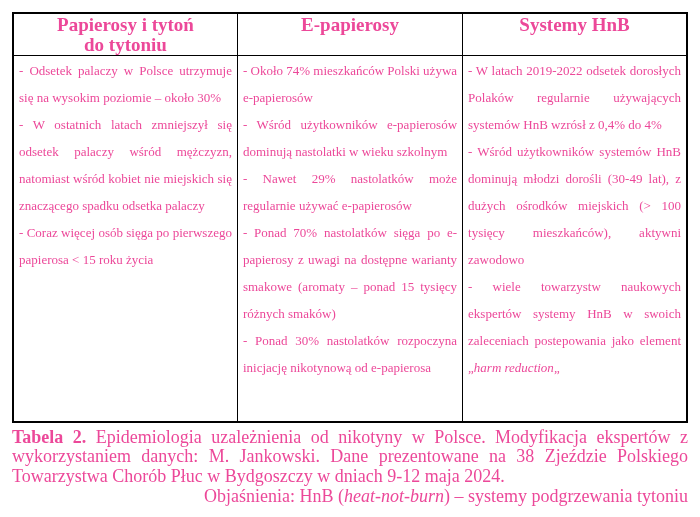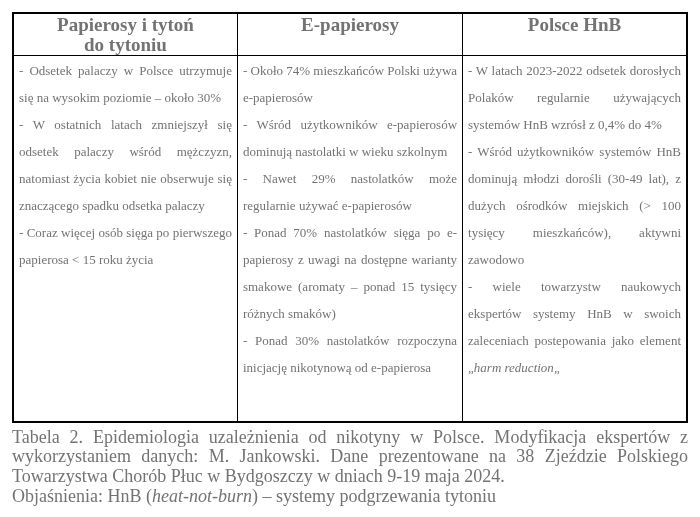--- a/index.html
+++ b/index.html
@@ -2,21 +2,21 @@
 <html><head>
 <meta charset="utf-8">
 <style>
   * { box-sizing: border-box; }
   html, body { margin: 0; padding: 0; background: #ffffff; }
   .page {
     position: relative;
     width: 700px;
     height: 517px;
     background: #ffffff;
-    color: #737373;
+    color: #ec4899;
     font-family: "Liberation Serif", serif;
     padding: 12px 12px 0 12px;
     overflow: hidden;
   }
   .tbl {
     border-collapse: collapse;
     width: 676px;
     table-layout: fixed;
     border: 2px solid #000000;
   }
@@ -40,22 +40,22 @@
     overflow: hidden;
   }
   p.bullet { margin: 0; }
   .caption {
     width: 676px;
     margin: 5px 0 0 0;
     font-size: 18px;
     line-height: 19.8px;
     text-align: justify;
   }
-  .footnote { margin: 0; text-align: left; }
-  .b { font-weight: normal; }
+  .footnote { margin: 0; text-align: right; }
+  .b { font-weight: bold; }
   .i { font-style: italic; }
 </style>
 </head>
 <body>
 
 <div class="page">
 
   <table class="tbl">
     <colgroup>
       <col style="width:33.3%">
@@ -65,43 +65,43 @@
     <thead>
       <tr>
         <th>
             <div>Papierosy i tytoń</div>
             <div>do tytoniu</div>
           </th>
         <th>
             <div>E-papierosy</div>
           </th>
         <th>
-            <div>Polsce HnB</div>
+            <div>Systemy HnB</div>
           </th>
       </tr>
     </thead>
     <tbody>
       <tr>
         <td>
             <p class="bullet">- Odsetek palaczy w Polsce utrzymuje się na wysokim poziomie – około 30%</p>
-            <p class="bullet">- W ostatnich latach zmniejszył się odsetek palaczy wśród mężczyzn, natomiast życia kobiet nie obserwuje się znaczącego spadku odsetka palaczy</p>
+            <p class="bullet">- W ostatnich latach zmniejszył się odsetek palaczy wśród mężczyzn, natomiast wśród kobiet nie miejskich się znaczącego spadku odsetka palaczy</p>
             <p class="bullet">- Coraz więcej osób sięga po pierwszego papierosa &lt; 15 roku życia</p>
           </td>
         <td>
             <p class="bullet">- Około 74% mieszkańców Polski używa e-papierosów</p>
             <p class="bullet">- Wśród użytkowników e-papierosów dominują nastolatki w wieku szkolnym</p>
             <p class="bullet">- Nawet 29% nastolatków może regularnie używać e-papierosów</p>
             <p class="bullet">- Ponad 70% nastolatków sięga po e-papierosy z uwagi na dostępne warianty smakowe (aromaty – ponad 15 tysięcy różnych smaków)</p>
             <p class="bullet">- Ponad 30% nastolatków rozpoczyna inicjację nikotynową od e-papierosa</p>
           </td>
         <td>
-            <p class="bullet">- W latach 2023-2022 odsetek dorosłych Polaków regularnie używających systemów HnB wzrósł z 0,4% do 4%</p>
+            <p class="bullet">- W latach 2019-2022 odsetek dorosłych Polaków regularnie używających systemów HnB wzrósł z 0,4% do 4%</p>
             <p class="bullet">- Wśród użytkowników systemów HnB dominują młodzi dorośli (30-49 lat), z dużych ośrodków miejskich (&gt; 100 tysięcy mieszkańców), aktywni zawodowo</p>
             <p class="bullet"><span>- wiele towarzystw naukowych ekspertów systemy HnB w swoich zaleceniach postepowania jako element „</span><span class="i">harm reduction</span><span>„</span></p>
           </td>
       </tr>
     </tbody>
   </table>
 
-  <p class="caption"><span class="b">Tabela 2.</span><span> Epidemiologia uzależnienia od nikotyny w Polsce. Modyfikacja ekspertów z wykorzystaniem danych: M. Jankowski. Dane prezentowane na 38 Zjeździe Polskiego Towarzystwa Chorób Płuc w Bydgoszczy w dniach 9-19 maja 2024.</span></p>
+  <p class="caption"><span class="b">Tabela 2.</span><span> Epidemiologia uzależnienia od nikotyny w Polsce. Modyfikacja ekspertów z wykorzystaniem danych: M. Jankowski. Dane prezentowane na 38 Zjeździe Polskiego Towarzystwa Chorób Płuc w Bydgoszczy w dniach 9-12 maja 2024.</span></p>
   <p class="caption footnote"><span>Objaśnienia: HnB (</span><span class="i">heat-not-burn</span><span>) – systemy podgrzewania tytoniu</span></p>
 
 </div>
 
 </body></html>

